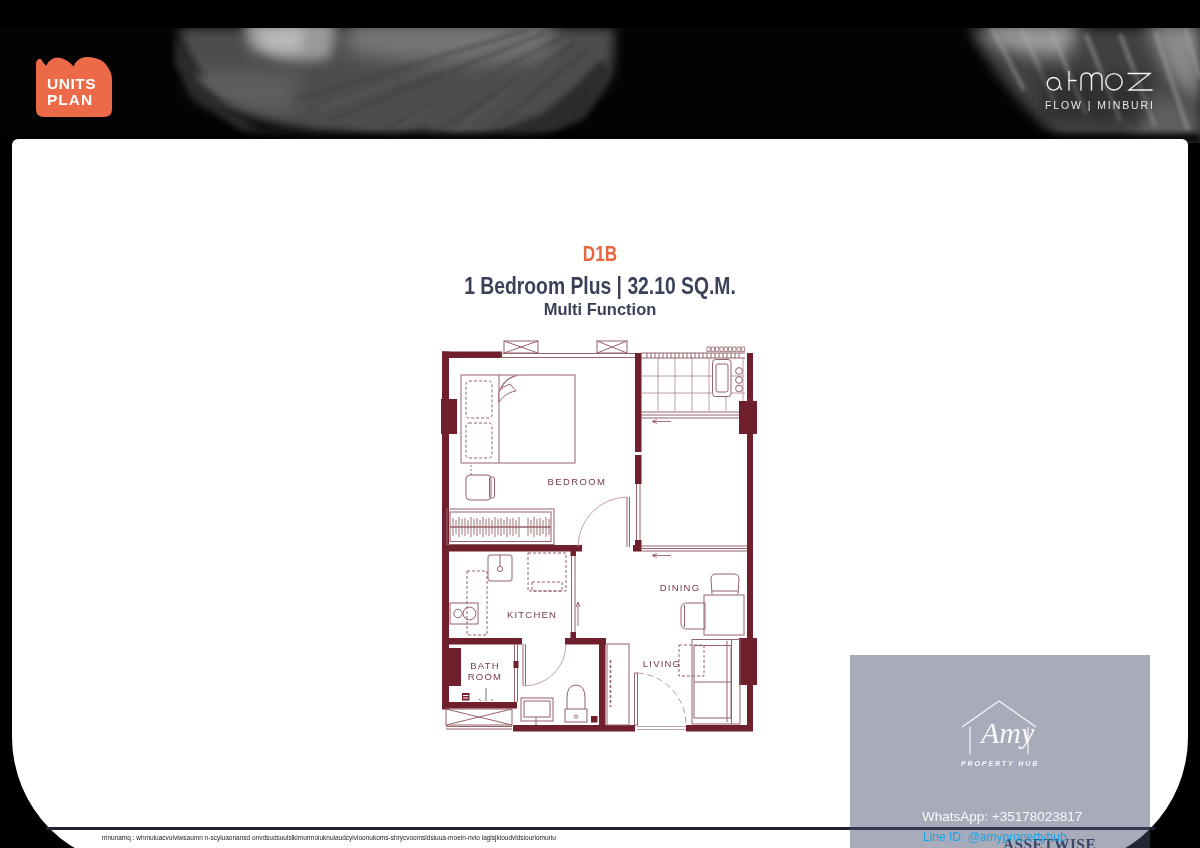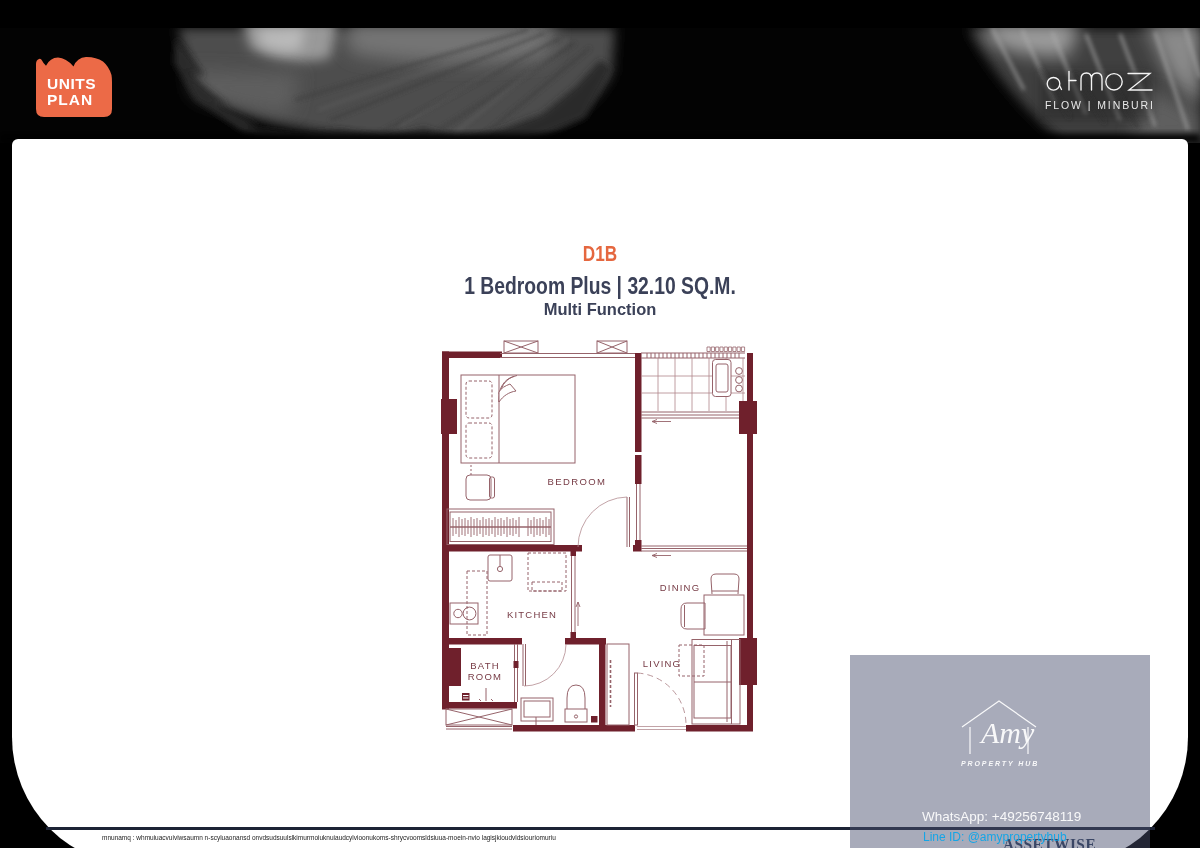--- a/index.html
+++ b/index.html
@@ -379,17 +379,17 @@
   <svg class="abs" style="left:940px;top:660px" width="120" height="85" viewBox="0 0 120 85">
     <g stroke="#fff" stroke-width="1.2" fill="none" opacity="0.92">
       <path d="M22,39 L59,13 L96,39"></path>
       <path d="M30,39 L30,66"></path>
       <path d="M88,39 L88,66"></path>
     </g>
     <text x="41" y="55" font-size="30" font-style="italic" fill="#fff" opacity="0.92" font-family="Liberation Serif,serif">Amy</text>
     <text x="21" y="78" font-size="7" font-weight="bold" font-style="italic" fill="#fff" opacity="0.92" letter-spacing="1.9">PROPERTY HUB</text>
   </svg>
 
-  <div class="abs" style="left:922px;top:781px;font-size:13.5px;color:#fdfdfd;opacity:0.95;">WhatsApp: +49256748119</div>
+  <div class="abs" style="left:922px;top:781px;font-size:13.5px;color:#fdfdfd;opacity:0.95;">WhatsApp: +35178023817</div>
 
   <div class="abs" style="left:923px;top:802px;font-size:12px;color:#0ea5e9;opacity:0.95;">Line ID: @amypropertyhub</div>
 
 </div>
 
 </body></html>

